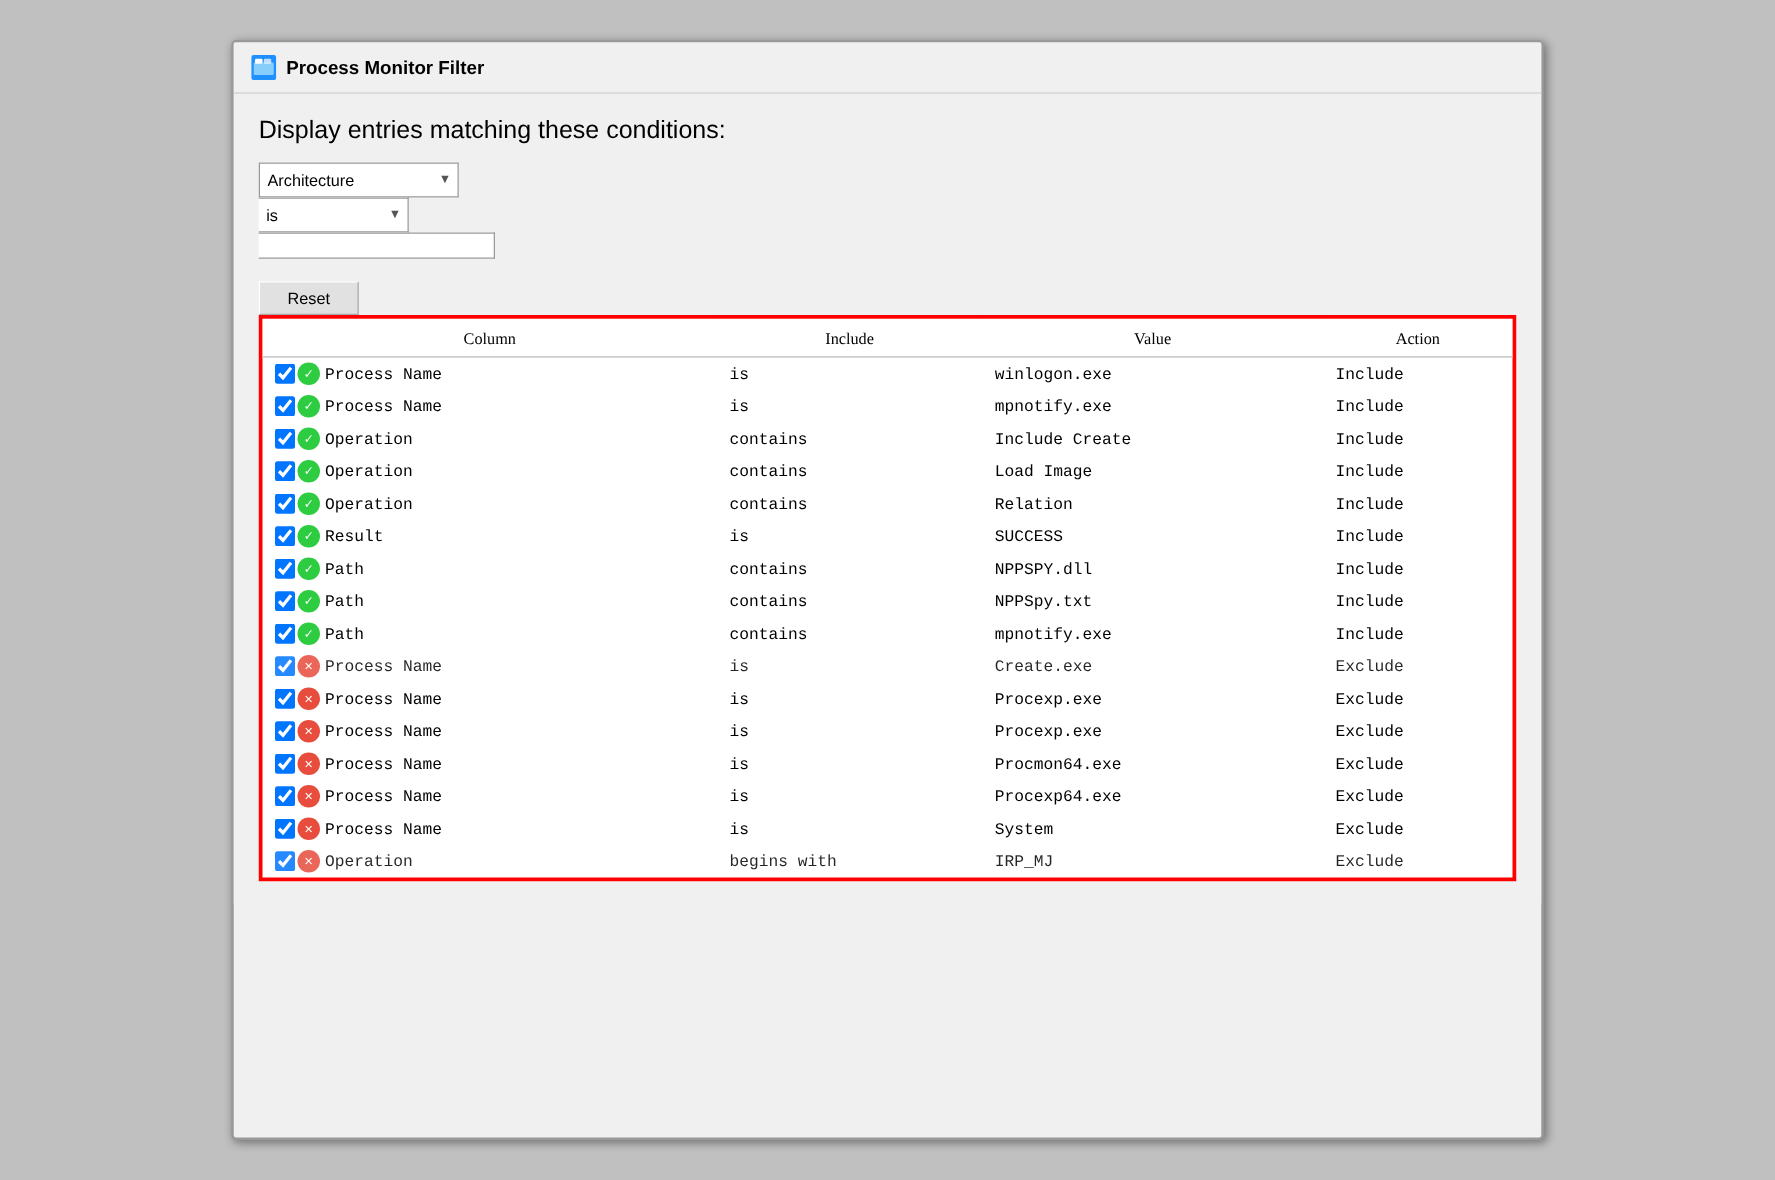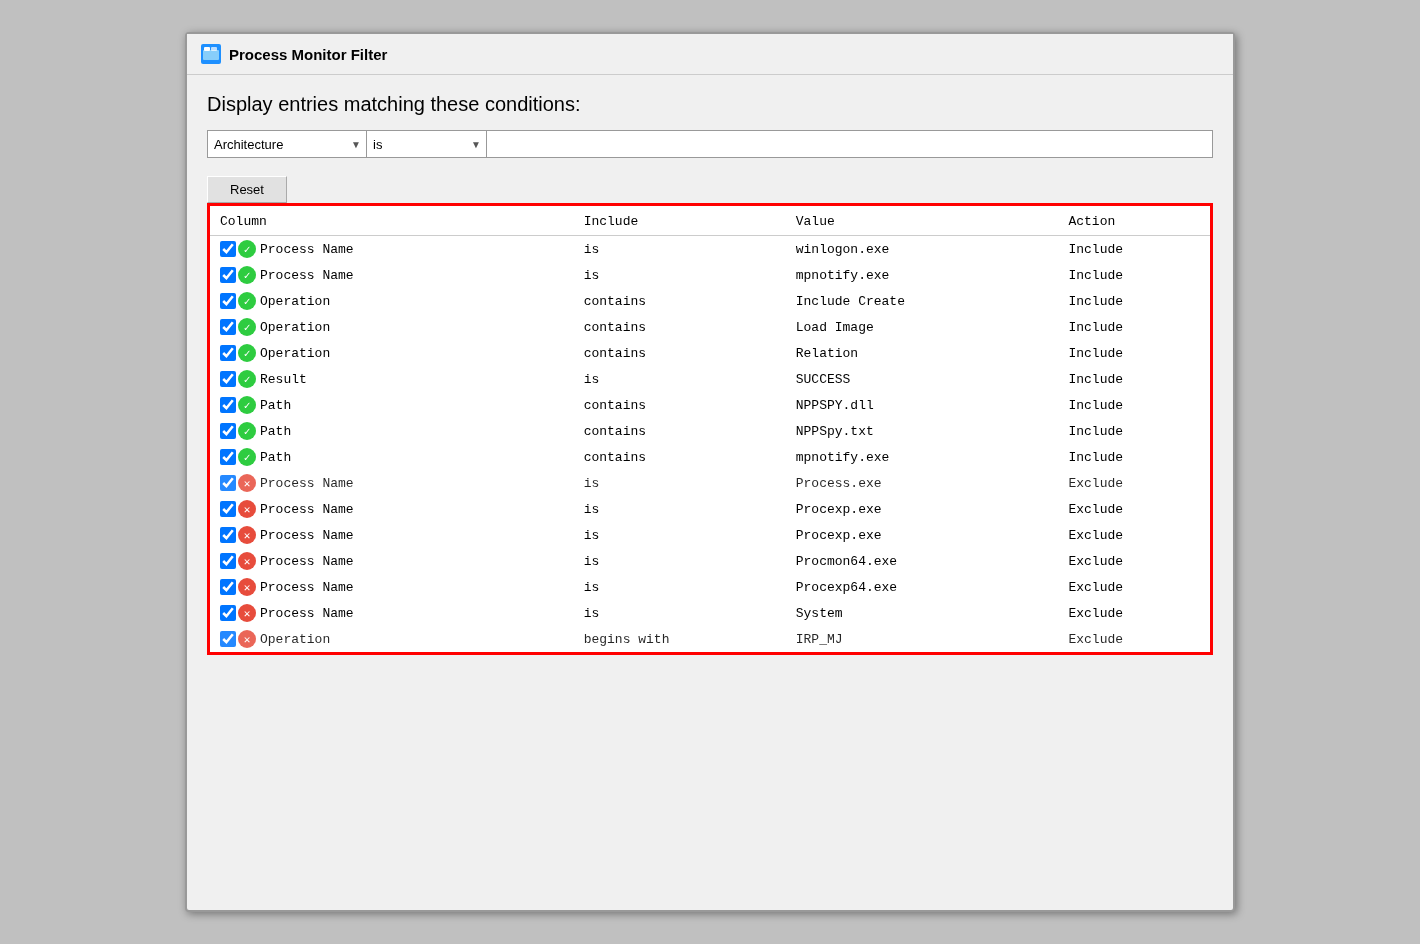--- a/index.html
+++ b/index.html
@@ -46,20 +46,21 @@
     .description {
       font-size: 20px;
       color: #000;
       margin-bottom: 14px;
     }
     .filter-row {
       display: flex;
       align-items: flex-start;
       gap: 0;
       margin-bottom: 18px;
+      flex-direction: column;
     }
     .select-wrapper {
       position: relative;
       display: inline-flex;
       align-items: center;
     }
     .select-wrapper select {
       height: 28px;
       border: 1px solid #999;
       background: #fff;
@@ -111,24 +112,24 @@
     .filter-table {
       width: 100%;
       border-collapse: collapse;
       font-size: 13px;
       font-family: 'Courier New', Courier, monospace;
     }
     .filter-table thead tr {
       border-bottom: 1px solid #ccc;
     }
     .filter-table th {
-      text-align: left;
+      text-align: center;
       padding: 8px 10px 6px 10px;
       font-weight: normal;
-      font-family: Liberation Mono, monospace;
+      font-family: Liberation Serif, serif;
       font-size: 13px;
       color: #000;
       background: #fff;
     }
     .filter-table td {
       padding: 4px 10px;
       vertical-align: middle;
       color: #000;
     }
     .row-checkbox {
@@ -342,21 +343,21 @@
   </tr>
             <tr class="partial-row">
     <td class="col-column">
       <div class="cell-first">
         <input type="checkbox" class="row-checkbox" checked="" style="">
         <span class="status-icon exclude-icon">✕</span>
         <span>Process Name</span>
       </div>
     </td>
     <td class="col-relation">is</td>
-    <td class="col-value">Process.exe</td>
+    <td class="col-value">Create.exe</td>
     <td class="col-action">Exclude</td>
   </tr>
             <tr>
     <td class="col-column">
       <div class="cell-first">
         <input type="checkbox" class="row-checkbox" checked="" style="">
         <span class="status-icon exclude-icon">✕</span>
         <span>Process Name</span>
       </div>
     </td>

